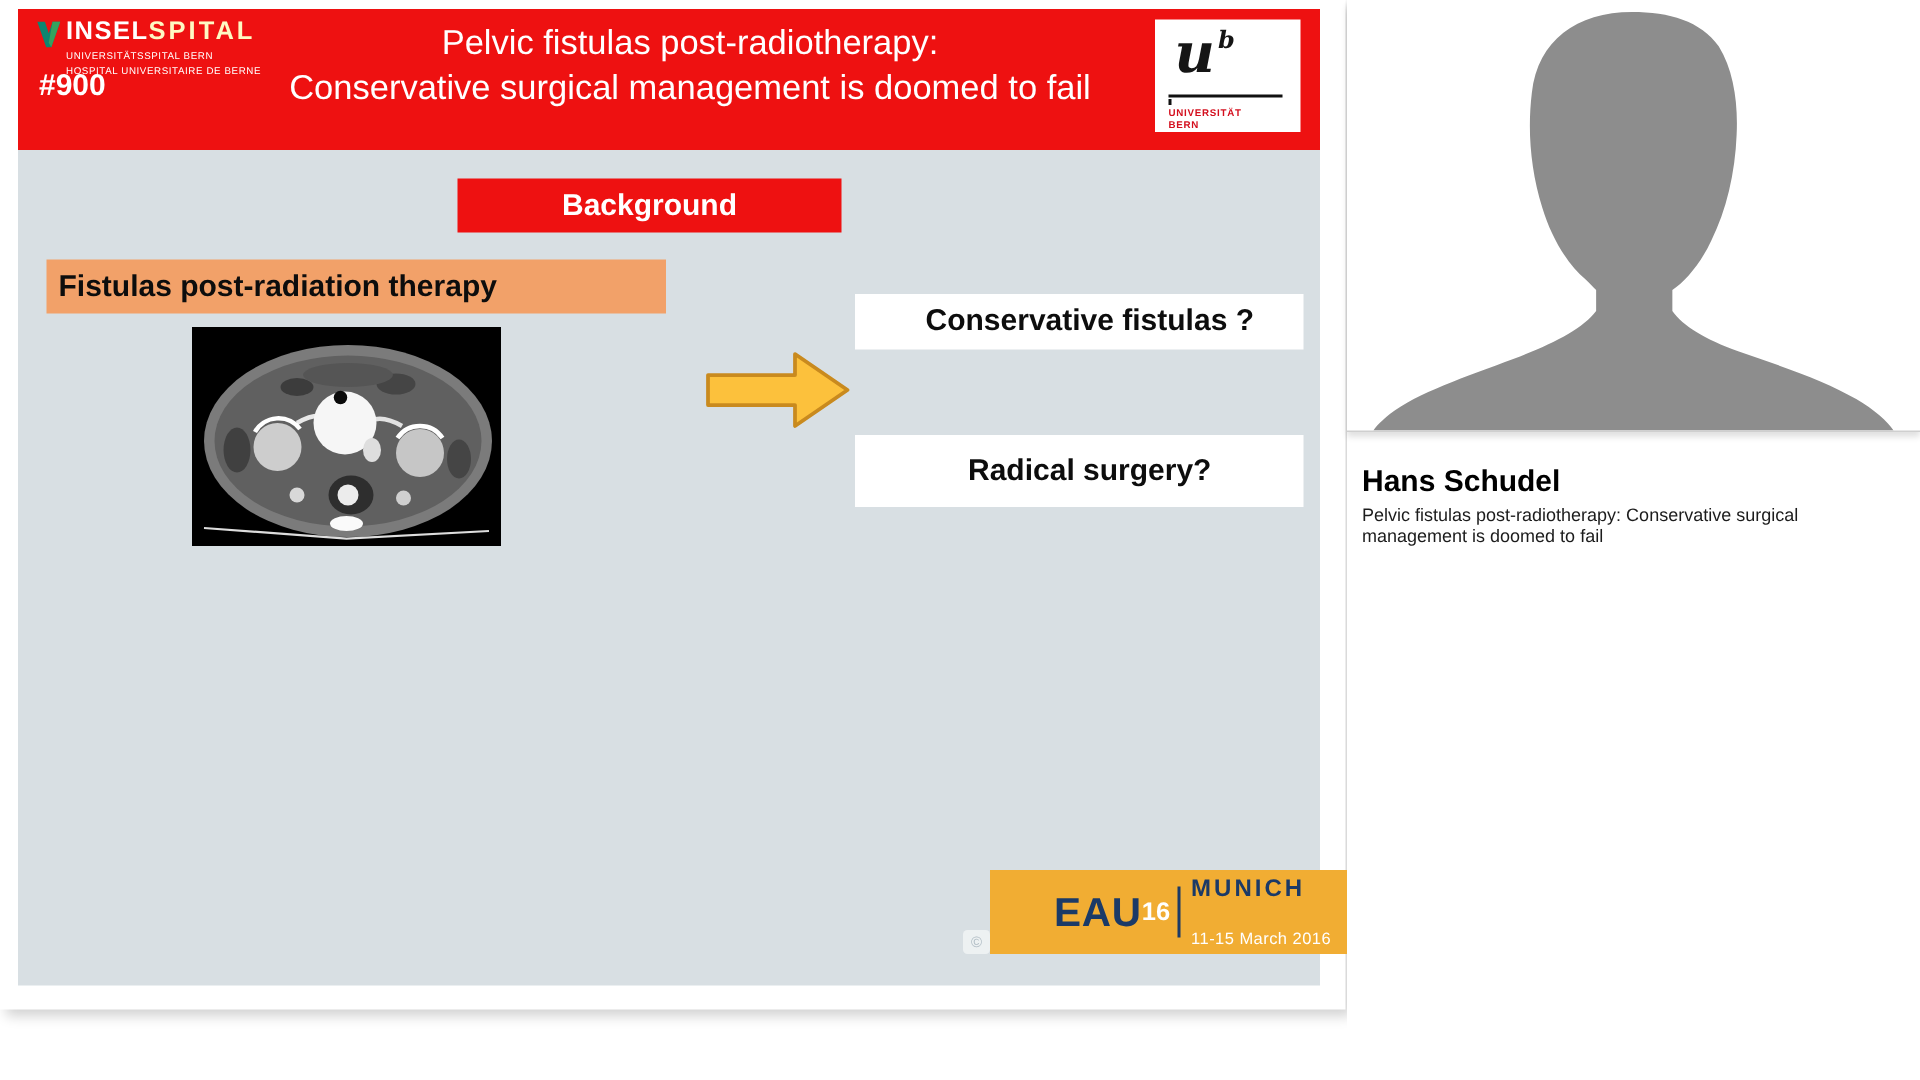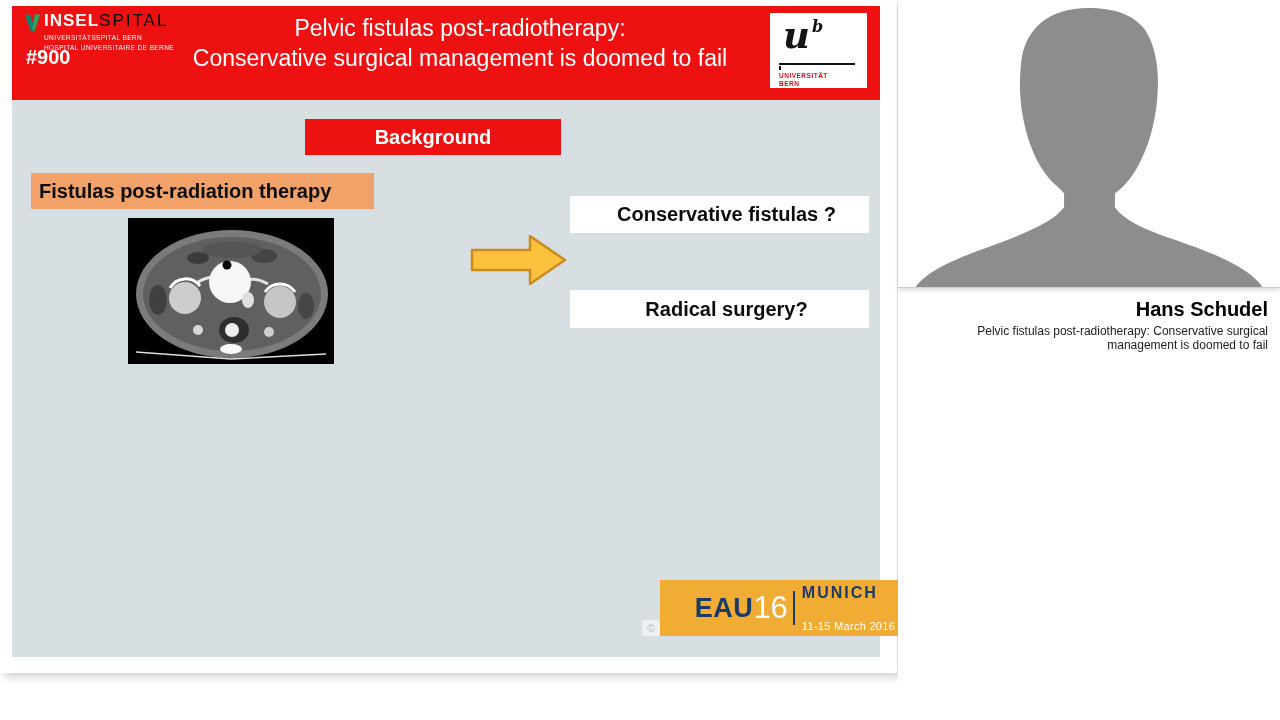--- a/index.html
+++ b/index.html
@@ -20,21 +20,21 @@
   }
   
   .hdr{
     position:absolute;left:0;top:0;width:868px;height:94px;
     background:#ee1111;
   }
   .logo-block{position:absolute;left:12px;top:5px;}
   .logo-row{display:flex;align-items:flex-start;}
   .logo-row svg{margin-top:2px;margin-right:3px;}
   .insel{color:#ffffff;font-weight:bold;font-size:17px;letter-spacing:1px;}
-  .spital{color:#000000;font-weight:normal;font-size:17px;letter-spacing:2px;}
+  .spital{color:#fef9c3;font-weight:bold;font-size:17px;letter-spacing:2px;}
   .hosp-sub{color:#ffffff;font-size:6.5px;letter-spacing:0.4px;line-height:1.35;margin-left:20px;margin-top:1px;}
   .slide-no{position:absolute;left:14px;top:40px;color:#ffffff;font-size:20px;font-weight:700;}
   .title-block{position:absolute;left:148px;top:8px;width:600px;text-align:center;color:#ffffff;}
   .t1{font-size:23px;line-height:1.25;}
   .t2{font-size:23px;line-height:1.2;margin-top:2px;}
   .authors{font-size:15px;margin-top:5px;}
   
   .ub{
     position:absolute;left:758px;top:7px;width:97px;height:75px;background:#ffffff;
   }
@@ -42,55 +42,55 @@
   .ub-b{position:absolute;left:42px;top:4px;font-family:"DejaVu Serif", serif;font-style:italic;font-weight:bold;font-size:16px;color:#151515;}
   .ub-line{position:absolute;left:9px;top:50px;width:76px;height:2px;background:#111;}
   .ub-tick{position:absolute;left:9px;top:53px;width:2px;height:4px;background:#111;}
   .ub-txt{position:absolute;left:9px;top:59px;color:#d40f1e;font-size:6.5px;font-weight:bold;letter-spacing:0.5px;line-height:1.25;}
   
   .section-banner{
     position:absolute;left:293px;top:113px;width:256px;height:36px;background:#ee1111;
     color:#ffffff;font-size:20px;font-weight:bold;display:flex;align-items:center;justify-content:center;
   }
   .topic-banner{
-    position:absolute;left:19px;top:167px;width:343px;height:36px;background:#f2a169;
+    position:absolute;left:19px;top:167px;width:413px;height:36px;background:#f2a169;
     color:#0d0d0d;font-size:20px;font-weight:bold;display:flex;align-items:center;padding-left:8px;box-sizing:border-box;
   }
   .ct{position:absolute;left:116px;top:212px;width:206px;height:146px;}
   .arrow{position:absolute;left:458px;top:227px;width:97px;height:54px;}
   .opt{
     position:absolute;left:558px;width:299px;background:#ffffff;
     color:#0d0d0d;font-size:20px;font-weight:bold;display:flex;align-items:center;justify-content:center;
     padding-left:14px;box-sizing:border-box;
   }
   .opt1{top:190px;height:37px;}
-  .opt2{top:284px;height:38px;}
+  .opt2{top:284px;height:48px;}
   .watermark{
     position:absolute;left:630px;top:614px;width:18px;height:16px;border-radius:3px;
     background:rgba(255,255,255,0.55);color:rgba(160,175,185,0.8);
     font-size:10px;display:flex;align-items:center;justify-content:center;
   }
   
   .eau{
     position:absolute;left:648px;top:574px;width:220px;height:56px;background:#f1ad33;
     display:flex;align-items:center;justify-content:center;padding-left:25px;
   }
   .eau-word{color:#1b3a67;font-size:27px;font-weight:800;letter-spacing:0.5px;}
-  .eau-year{color:#ffffff;font-size:31px;font-weight:400;}
+  .eau-year{color:#ffffff;font-size:17px;font-weight:700;}
   .eau-sep{width:2px;height:34px;background:#1b3a67;margin:0 7px 0 5px;}
   .eau-right{display:flex;flex-direction:column;line-height:1;}
   .eau-city{color:#1b3a67;font-size:16px;font-weight:600;letter-spacing:2px;}
   .eau-dates{color:#ffffff;font-size:11px;margin-top:20px;letter-spacing:0.3px;}
   
   .speaker{position:absolute;left:898px;top:0;width:382px;height:720px;background:#ffffff;}
   .avatar-box{
     position:absolute;left:0;top:0;width:382px;height:287px;background:#ffffff;
     border-bottom:1px solid #cfcfcf;box-shadow:0 3px 4px rgba(0,0,0,0.12);
   }
-  .speaker-info{position:absolute;left:10px;top:298px;width:360px;text-align:right;}
+  .speaker-info{position:absolute;left:10px;top:310px;width:360px;}
   .speaker-name{font-size:20px;font-weight:bold;color:#000000;}
   .speaker-title{font-size:12px;color:#1c1c1c;line-height:1.15;margin-top:4px;}
 </style>
 </head>
 <body>
 
 <div class="stage">
   <div class="slide">
 
     <div class="hdr">

